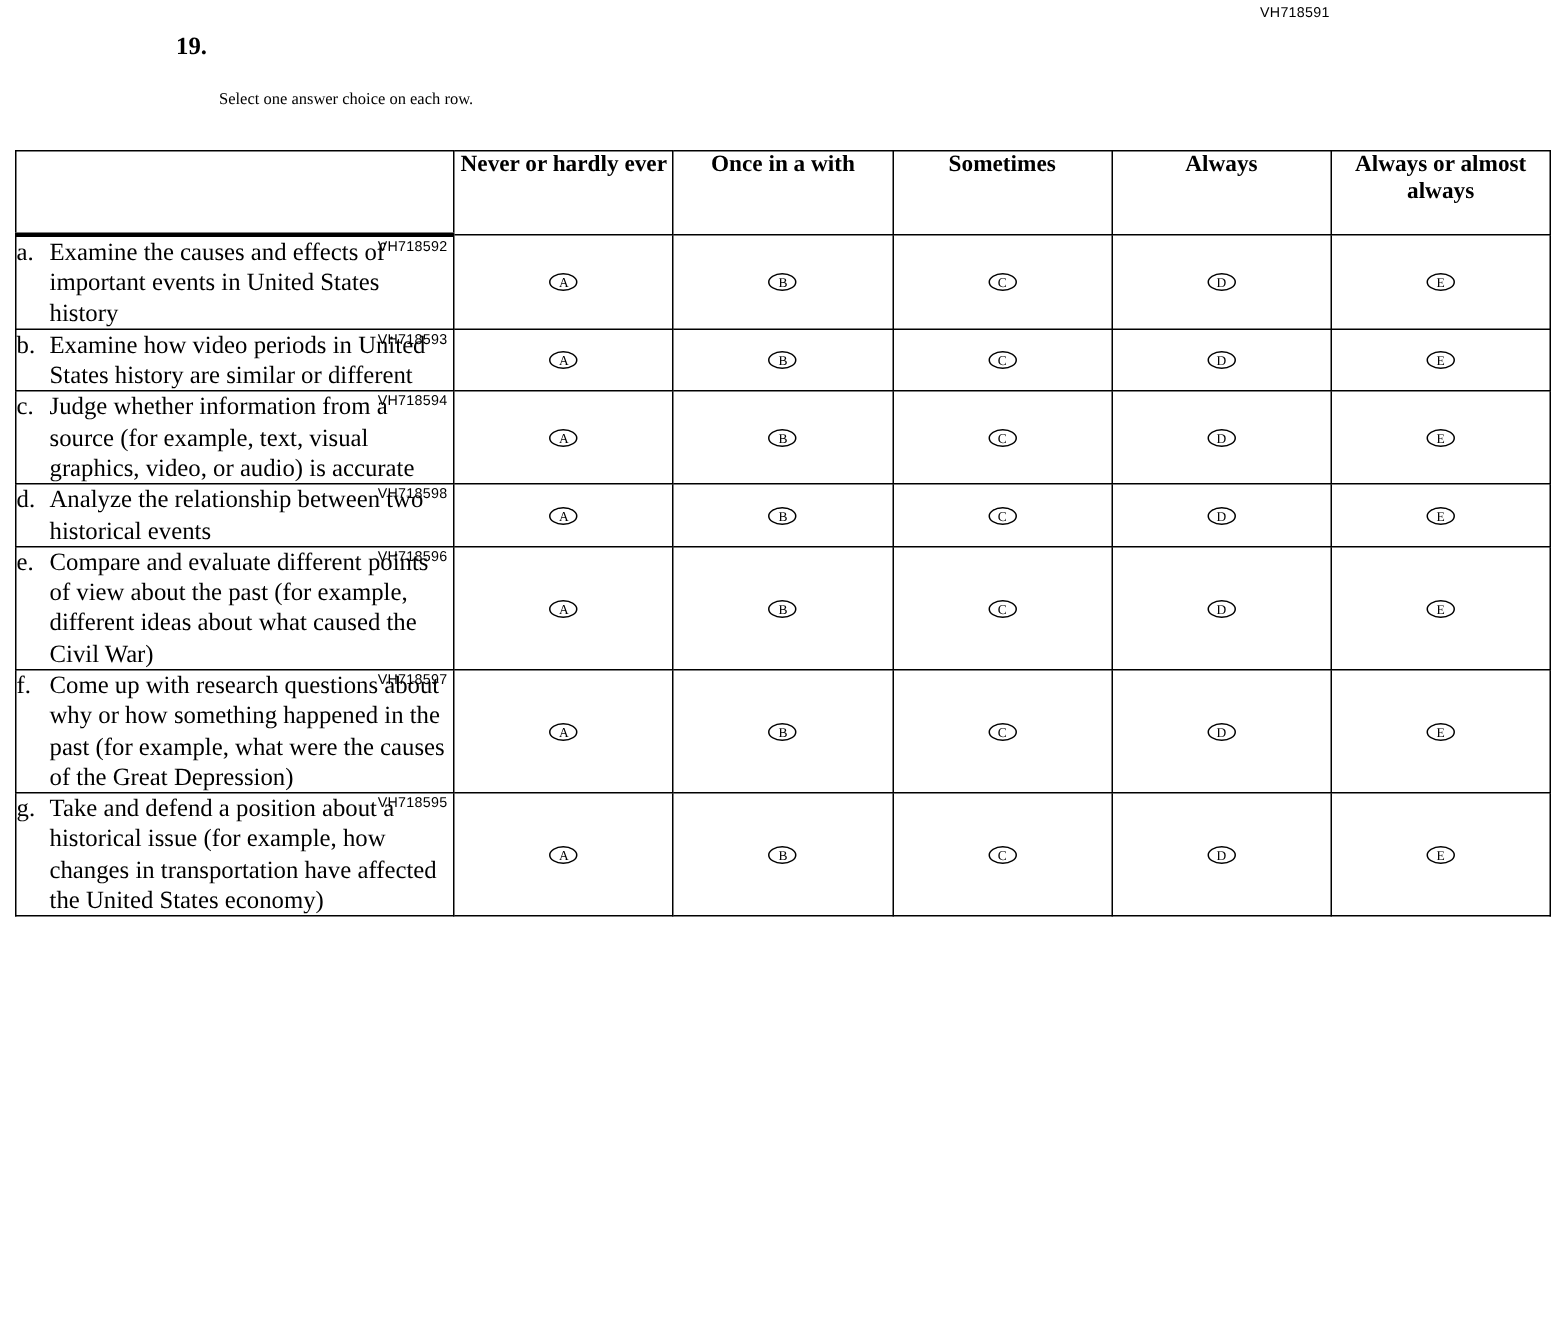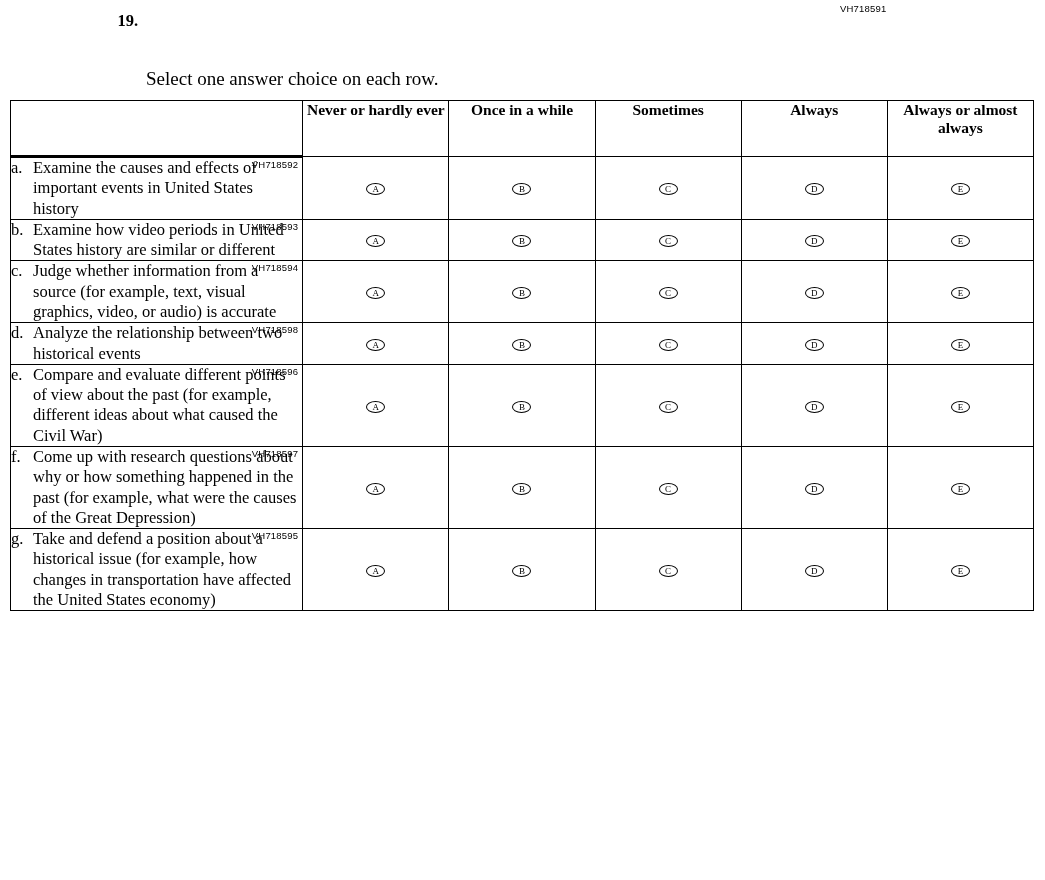--- a/index.html
+++ b/index.html
@@ -24,21 +24,21 @@
   .corner-id {
     position: absolute;
     top: 3px;
     left: 840px;
     font-family: "Liberation Sans", sans-serif;
     font-size: 9.5px;
     letter-spacing: 0.2px;
   }
   .question-block {
     position: absolute;
-    top: 10px;
+    top: 20px;
     left: 108px;
     width: 800px;
   }
   .q-row {
     display: flex;
     align-items: flex-start;
   }
   .q-num {
     font-weight: bold;
     font-size: 16.5px;
@@ -47,23 +47,23 @@
     text-align: right;
     padding-right: 8px;
     line-height: 1.3;
   }
   .q-text {
     font-size: 16.5px;
     line-height: 1.3;
     width: 700px;
   }
   .q-instruction {
-    margin-top: 36px;
+    margin-top: 18px;
     margin-left: 38px;
-    font-size: 19px;
+    font-size: 11px;
     line-height: 1.3;
   }
   table.survey {
     position: absolute;
     top: 100px;
     left: 10px;
     width: 1024px;
     border-collapse: collapse;
     table-layout: fixed;
   }
@@ -153,21 +153,21 @@
       <col class="c-opt">
       <col class="c-opt">
       <col class="c-opt">
       <col class="c-opt">
       <col class="c-opt">
     </colgroup>
     <thead>
       <tr>
         <th class="blank-head"></th>
         <th>Never or hardly ever</th>
-        <th>Once in a while</th>
+        <th>Once in a with</th>
         <th>Sometimes</th>
         <th>Always</th>
         <th>Always or almost always</th>
       </tr>
     </thead>
     <tbody>
       <tr>
         <td class="cell-label">
           <span class="item-id">VH718592</span>
           <div class="label-inner">

